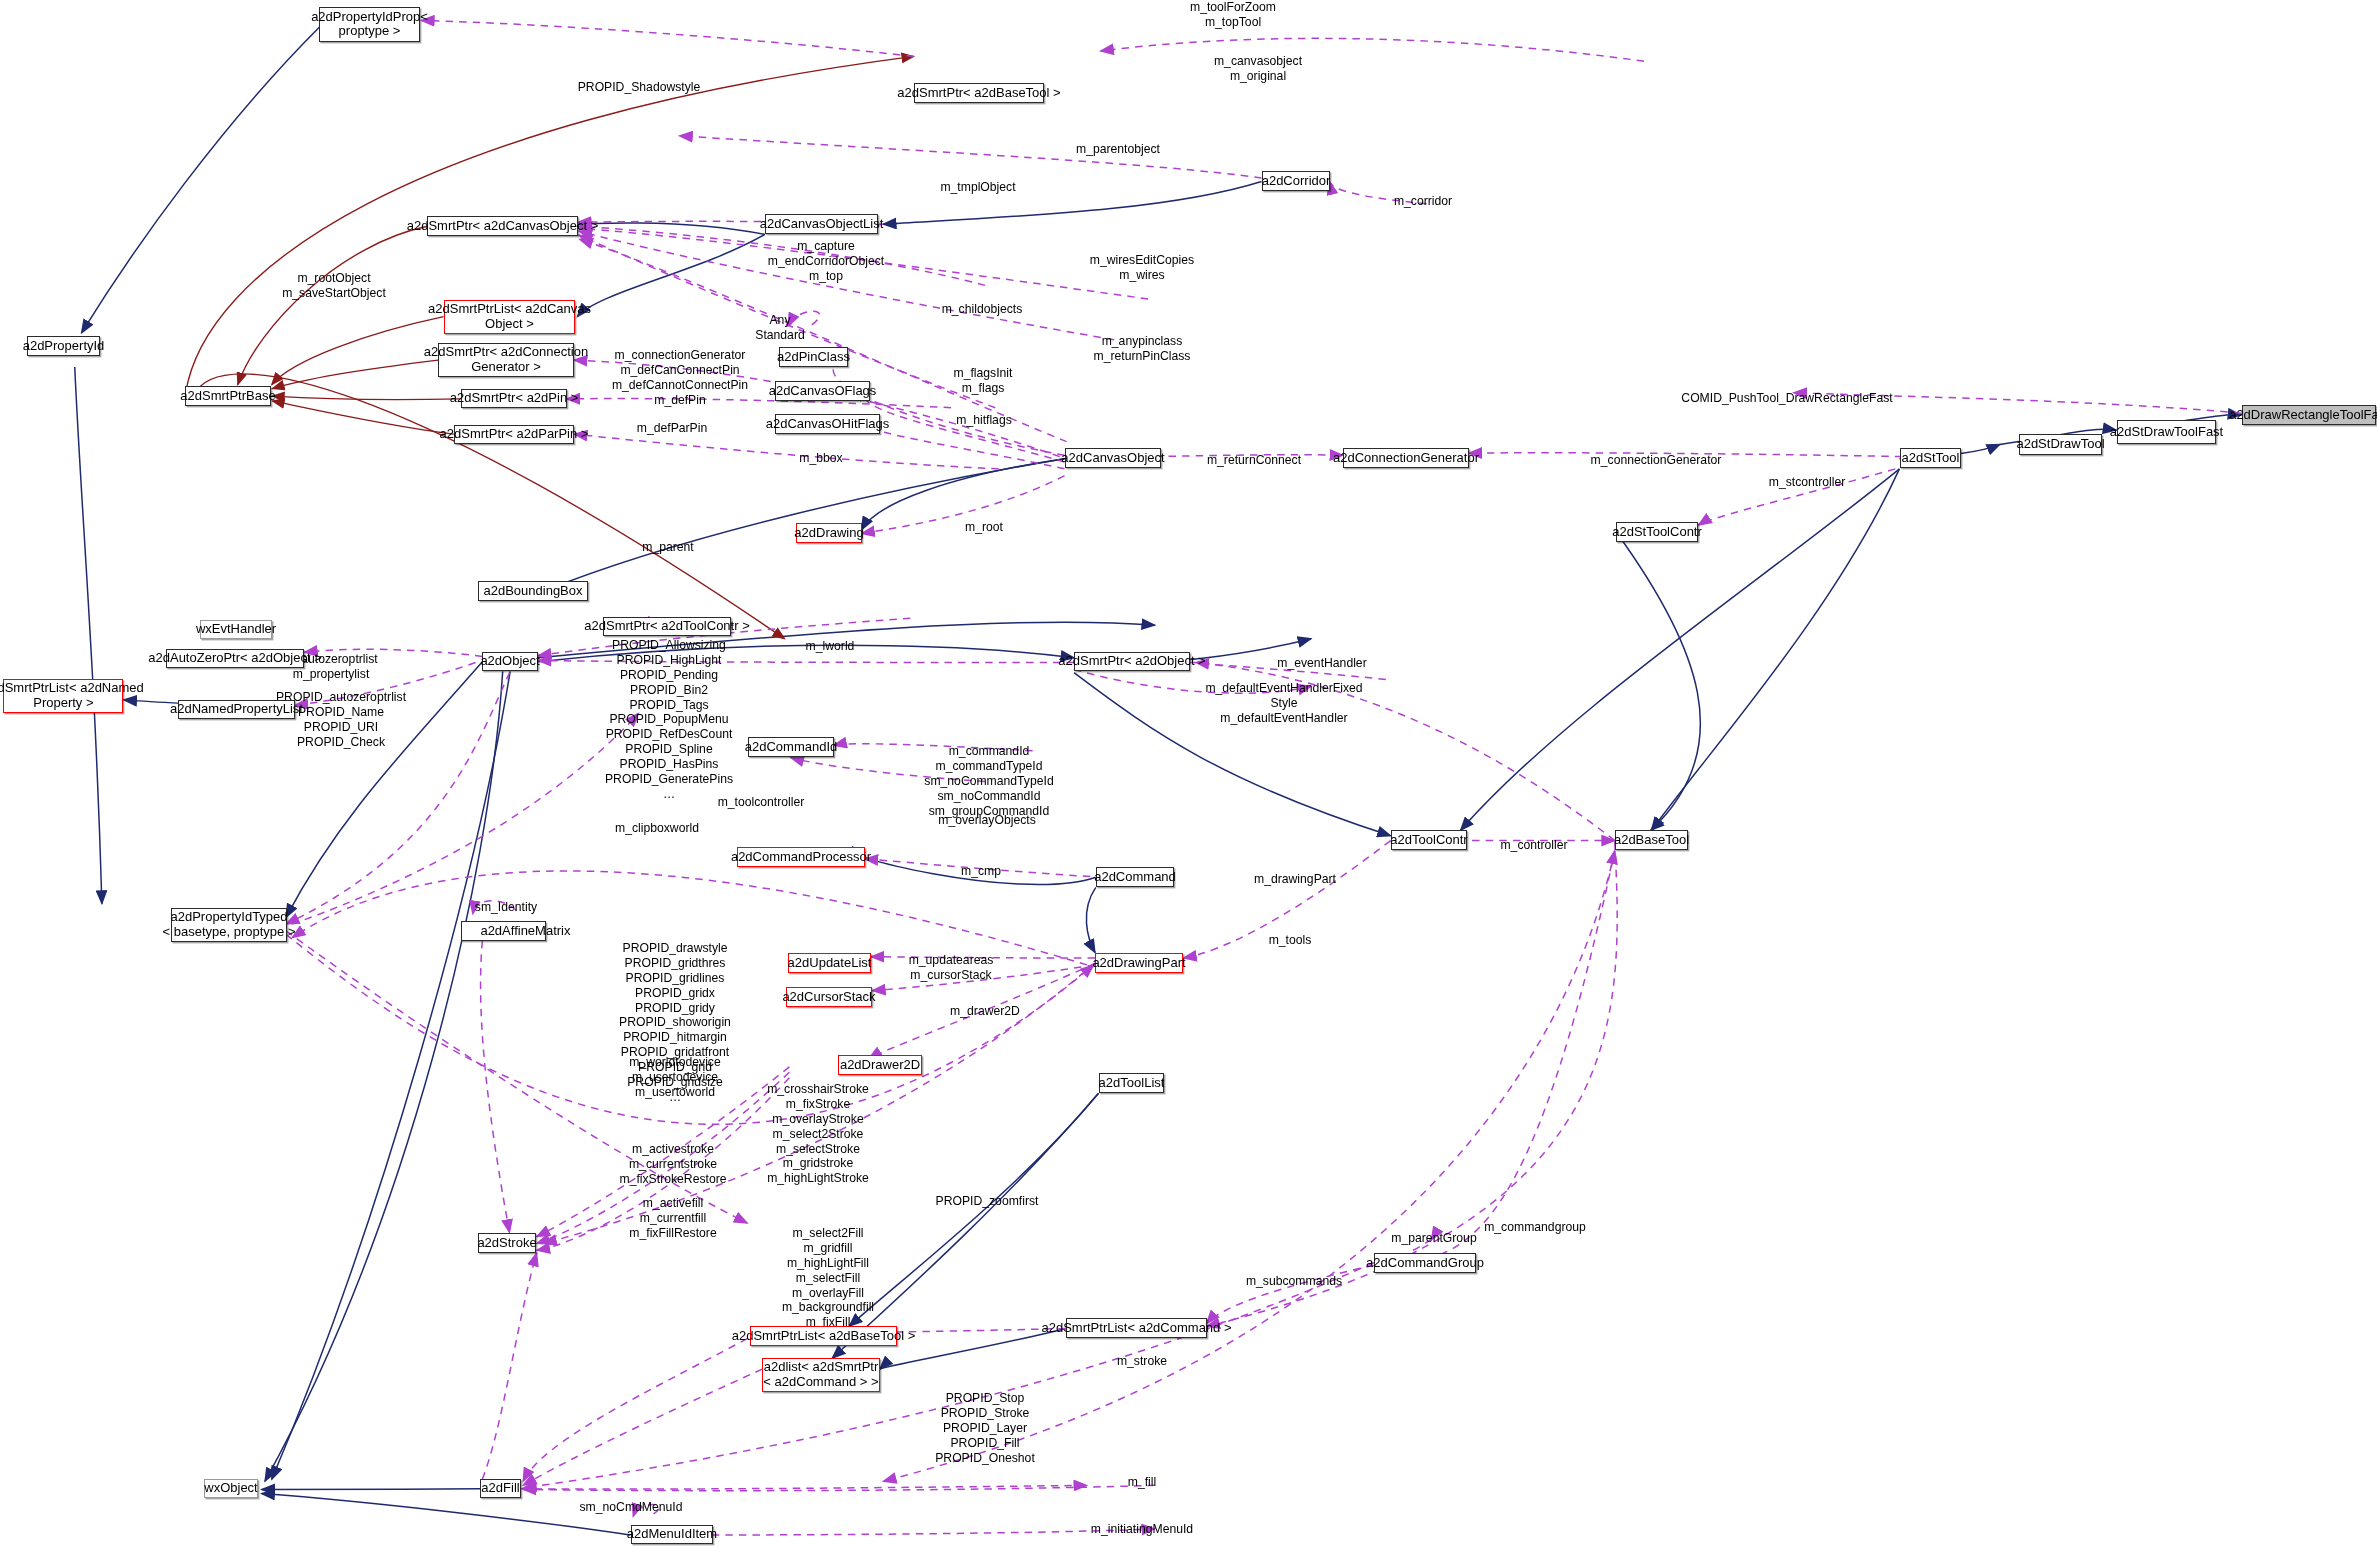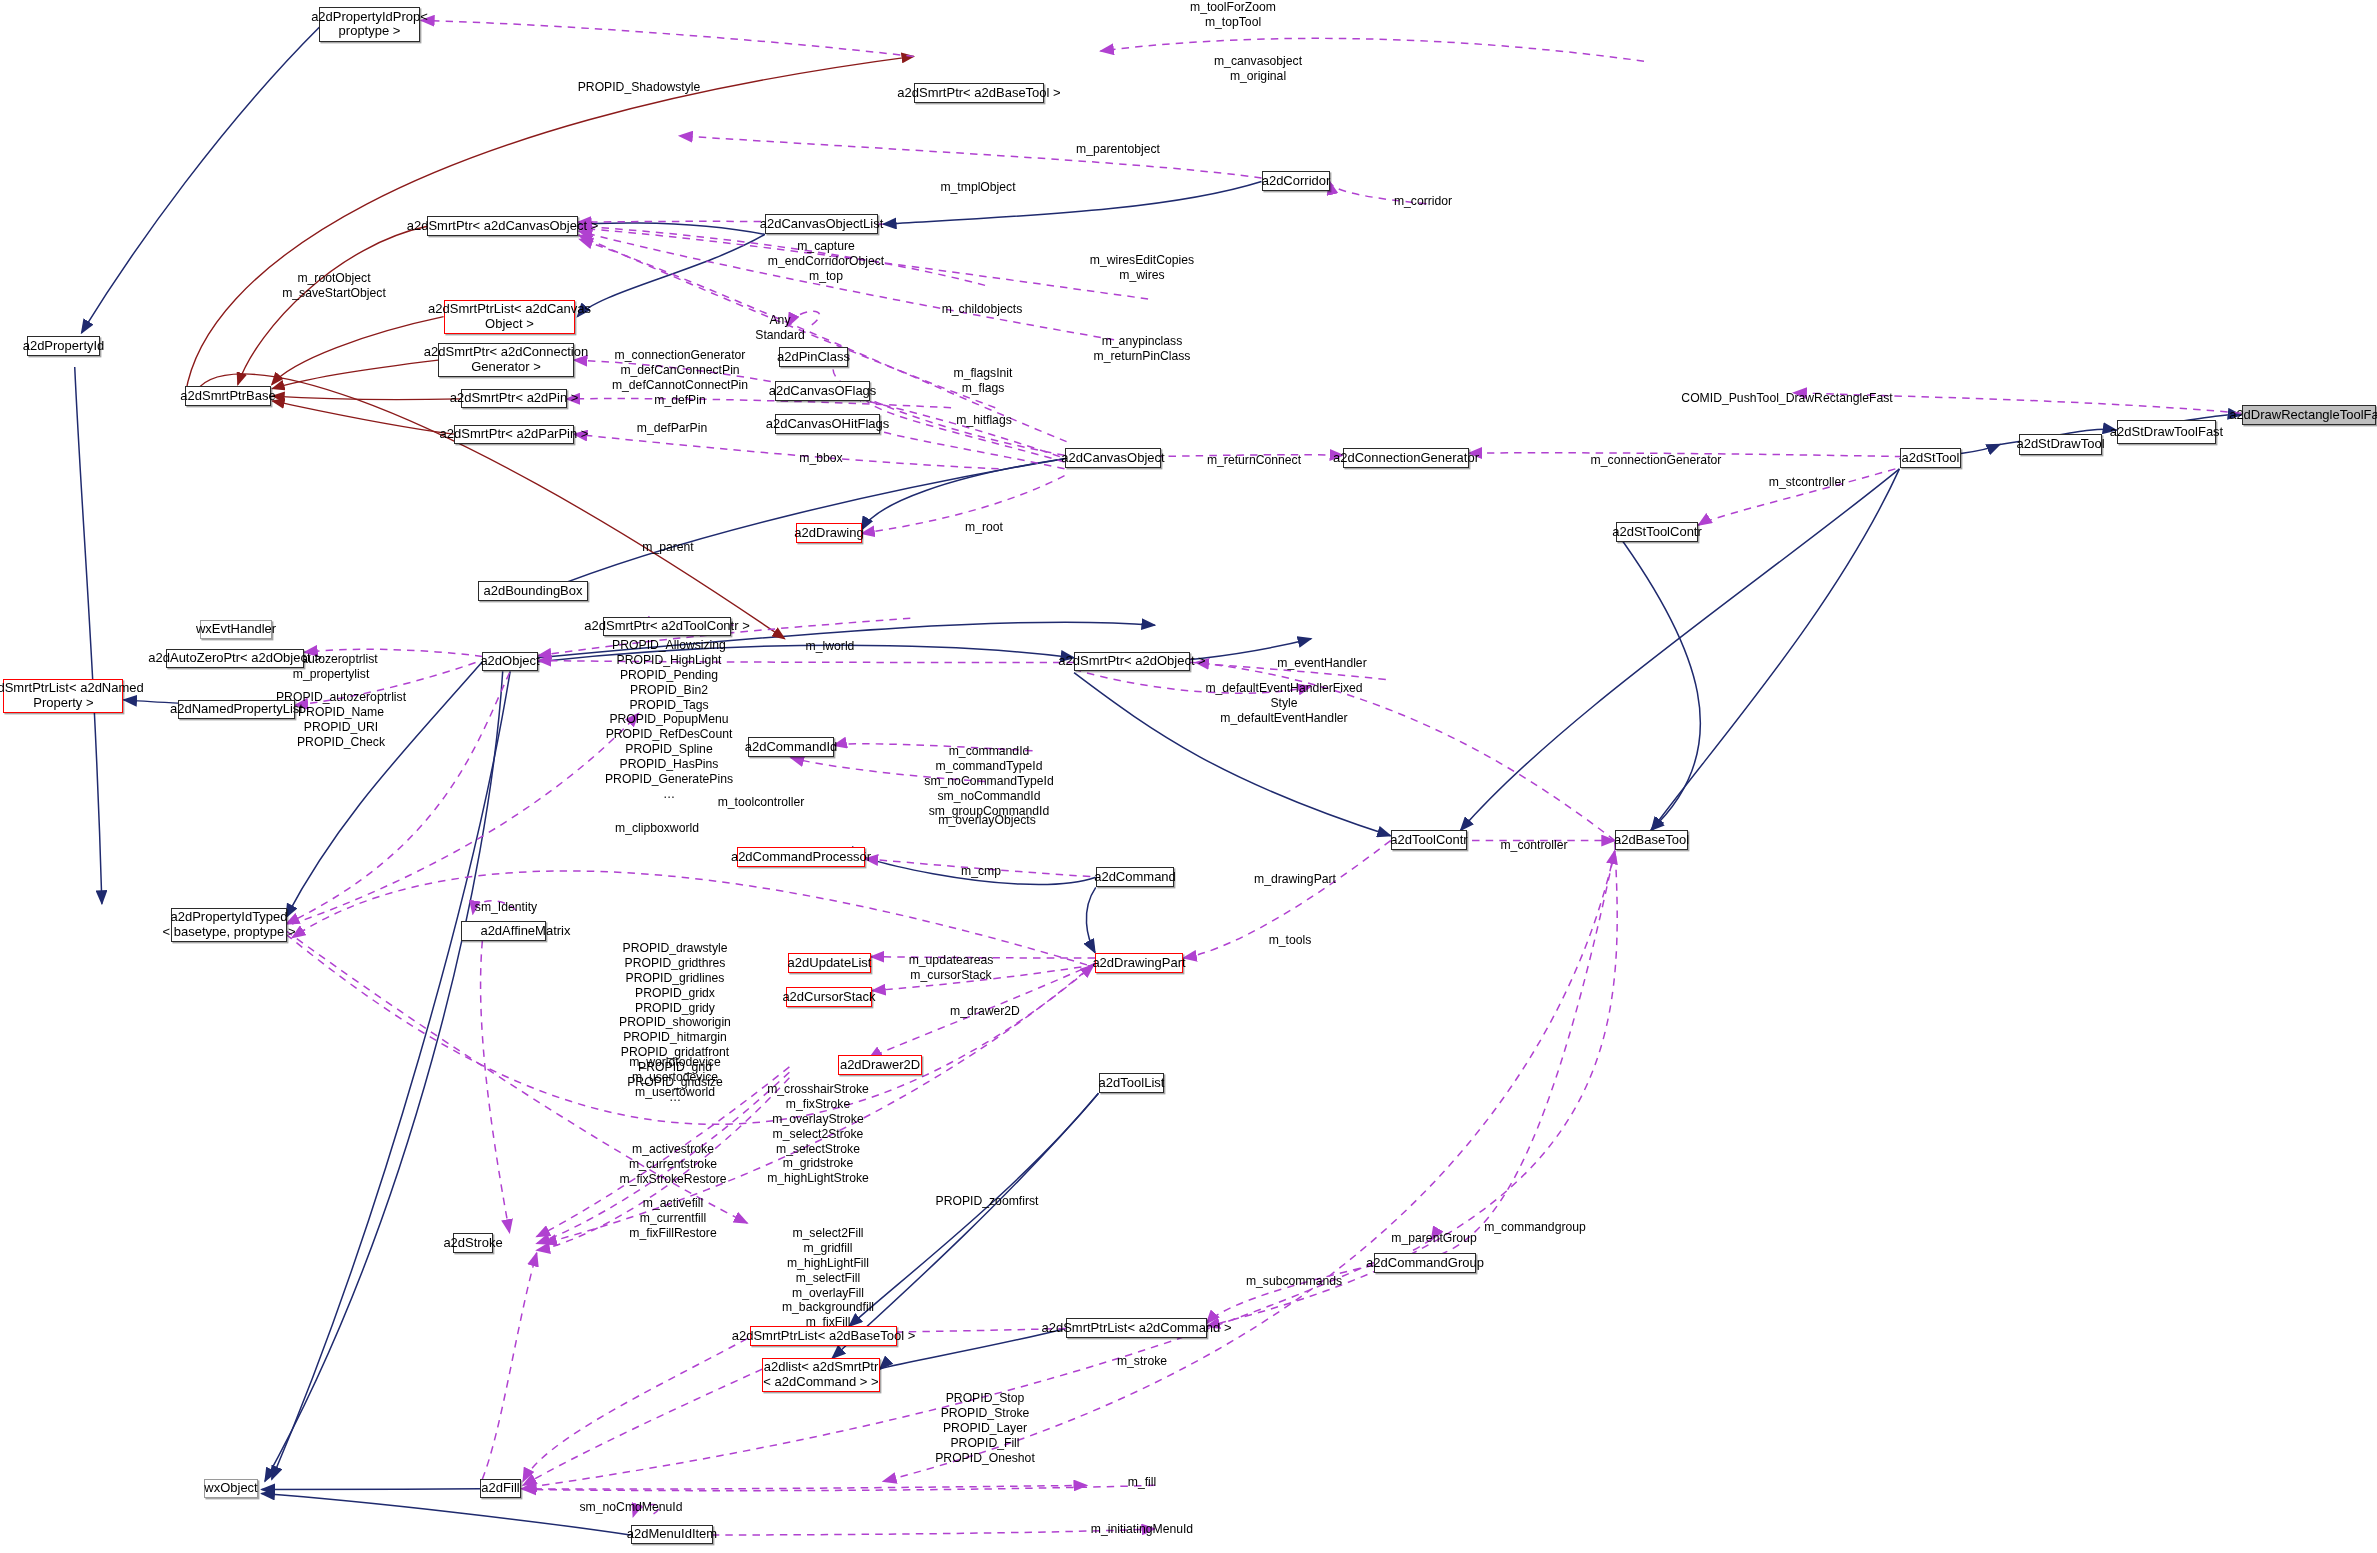--- a/index.html
+++ b/index.html
@@ -220,21 +220,21 @@
       <div class="node" style="left: 1615px; top: 830px; width: 73px; height: 20.4px;">a2dBaseTool</div>
       <div class="node" style="left: 1096px; top: 867px; width: 78px; height: 20.4px;">a2dCommand</div>
       <div class="node" style="left: 171px; top: 908px; width: 116px; height: 34px;">a2dPropertyIdTyped
 &lt; basetype, proptype &gt;</div>
       <div class="node" style="left: 461px; top: 921px; width: 85px; height: 20.4px; padding-left: 48px;">a2dAffineMatrix</div>
       <div class="node red" style="left: 1095px; top: 953px; width: 88px; height: 20.4px;">a2dDrawingPart</div>
       <div class="node red" style="left: 788px; top: 953px; width: 83px; height: 20.4px;">a2dUpdateList</div>
       <div class="node red" style="left: 786px; top: 987px; width: 86px; height: 20.4px;">a2dCursorStack</div>
       <div class="node red" style="left: 790px; top: 1055px; width: 84px; height: 20.4px; margin-left: 48px;">a2dDrawer2D</div>
       <div class="node" style="left: 1099px; top: 1073px; width: 65px; height: 20.4px;">a2dToolList</div>
-      <div class="node" style="left: 453px; top: 1233px; width: 40px; height: 20.4px;">a2dStroke</div>
+      <div class="node" style="left: 478px; top: 1233px; width: 58px; height: 20.4px;">a2dStroke</div>
       <div class="node" style="left: 1374px; top: 1253px; width: 102px; height: 20.4px;">a2dCommandGroup</div>
       <div class="node red" style="left: 750px; top: 1326px; width: 147px; height: 20.4px;">a2dSmrtPtrList&lt; a2dBaseTool &gt;</div>
       <div class="node" style="left: 1066px; top: 1318px; width: 141px; height: 20.4px;">a2dSmrtPtrList&lt; a2dCommand &gt;</div>
       <div class="node red" style="left: 762px; top: 1358px; width: 118px; height: 34px;">a2dlist&lt; a2dSmrtPtr
 &lt; a2dCommand &gt; &gt;</div>
       <div class="node gray" style="left: 204px; top: 1479px; width: 54px; height: 19px;">wxObject</div>
       <div class="node" style="left: 480px; top: 1479px; width: 41px; height: 19px;">a2dFill</div>
       <div class="node" style="left: 631px; top: 1525px; width: 82px; height: 19px;">a2dMenuIdItem</div>
     </div>
 

